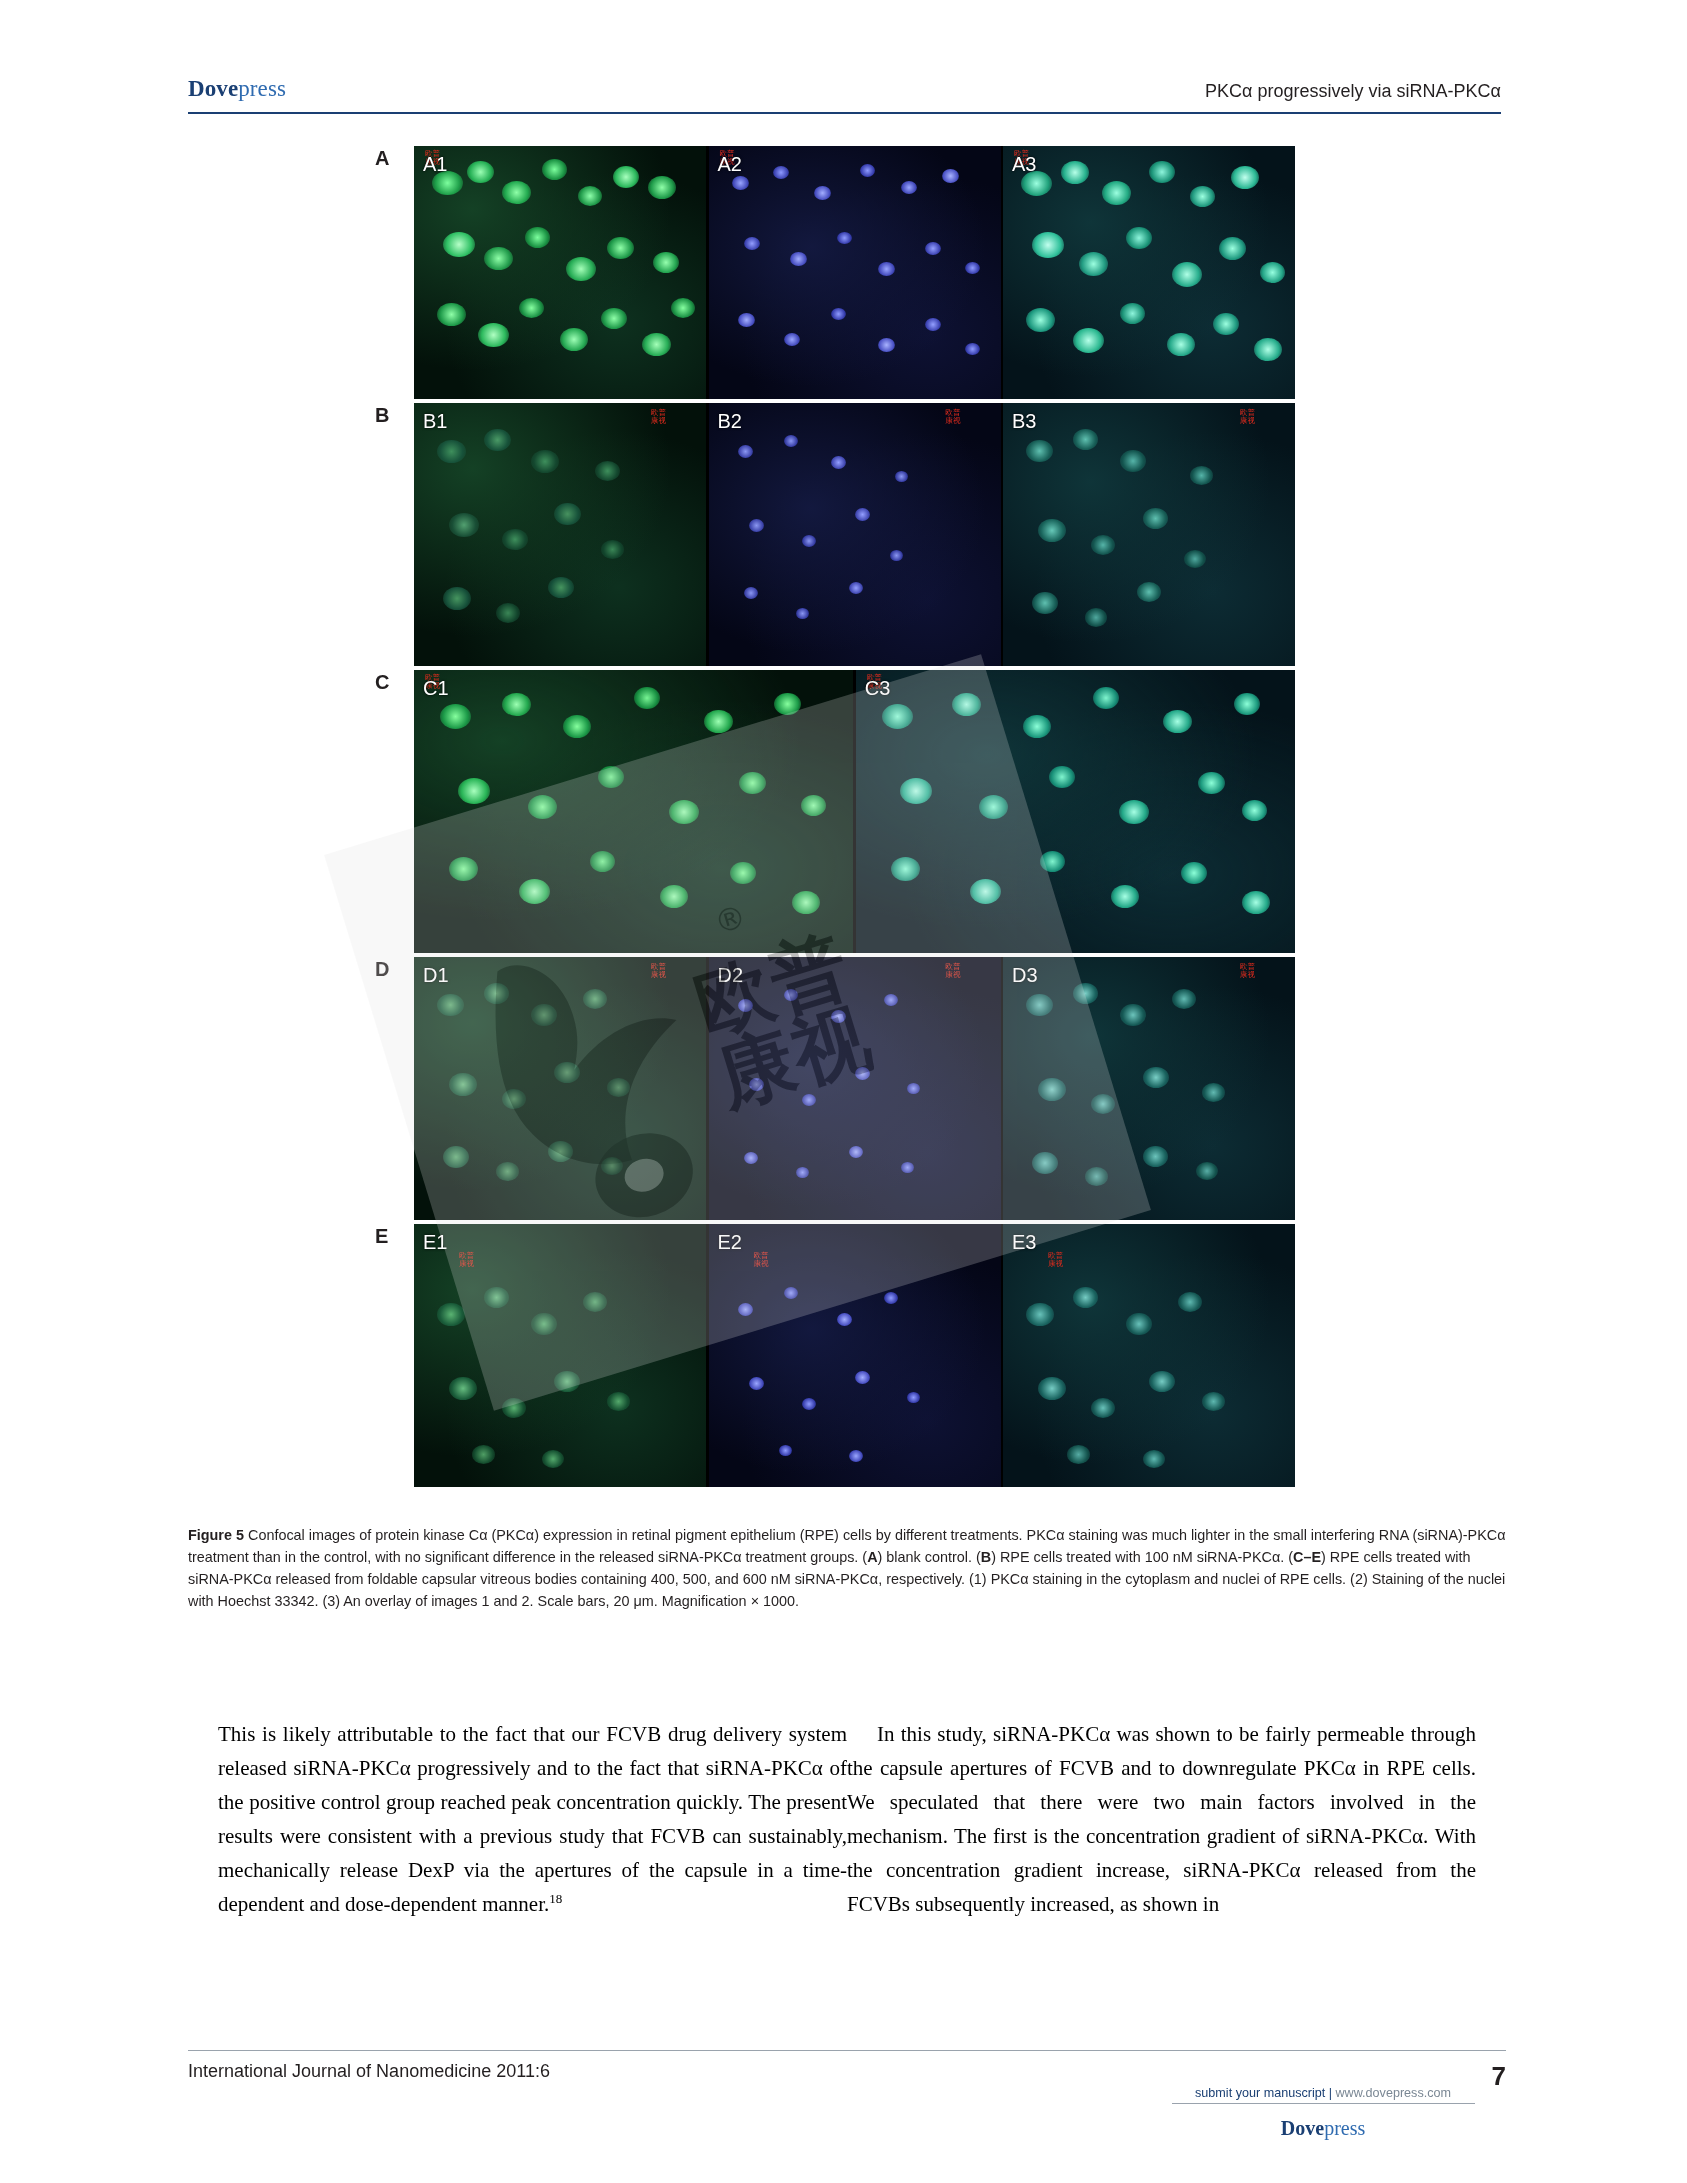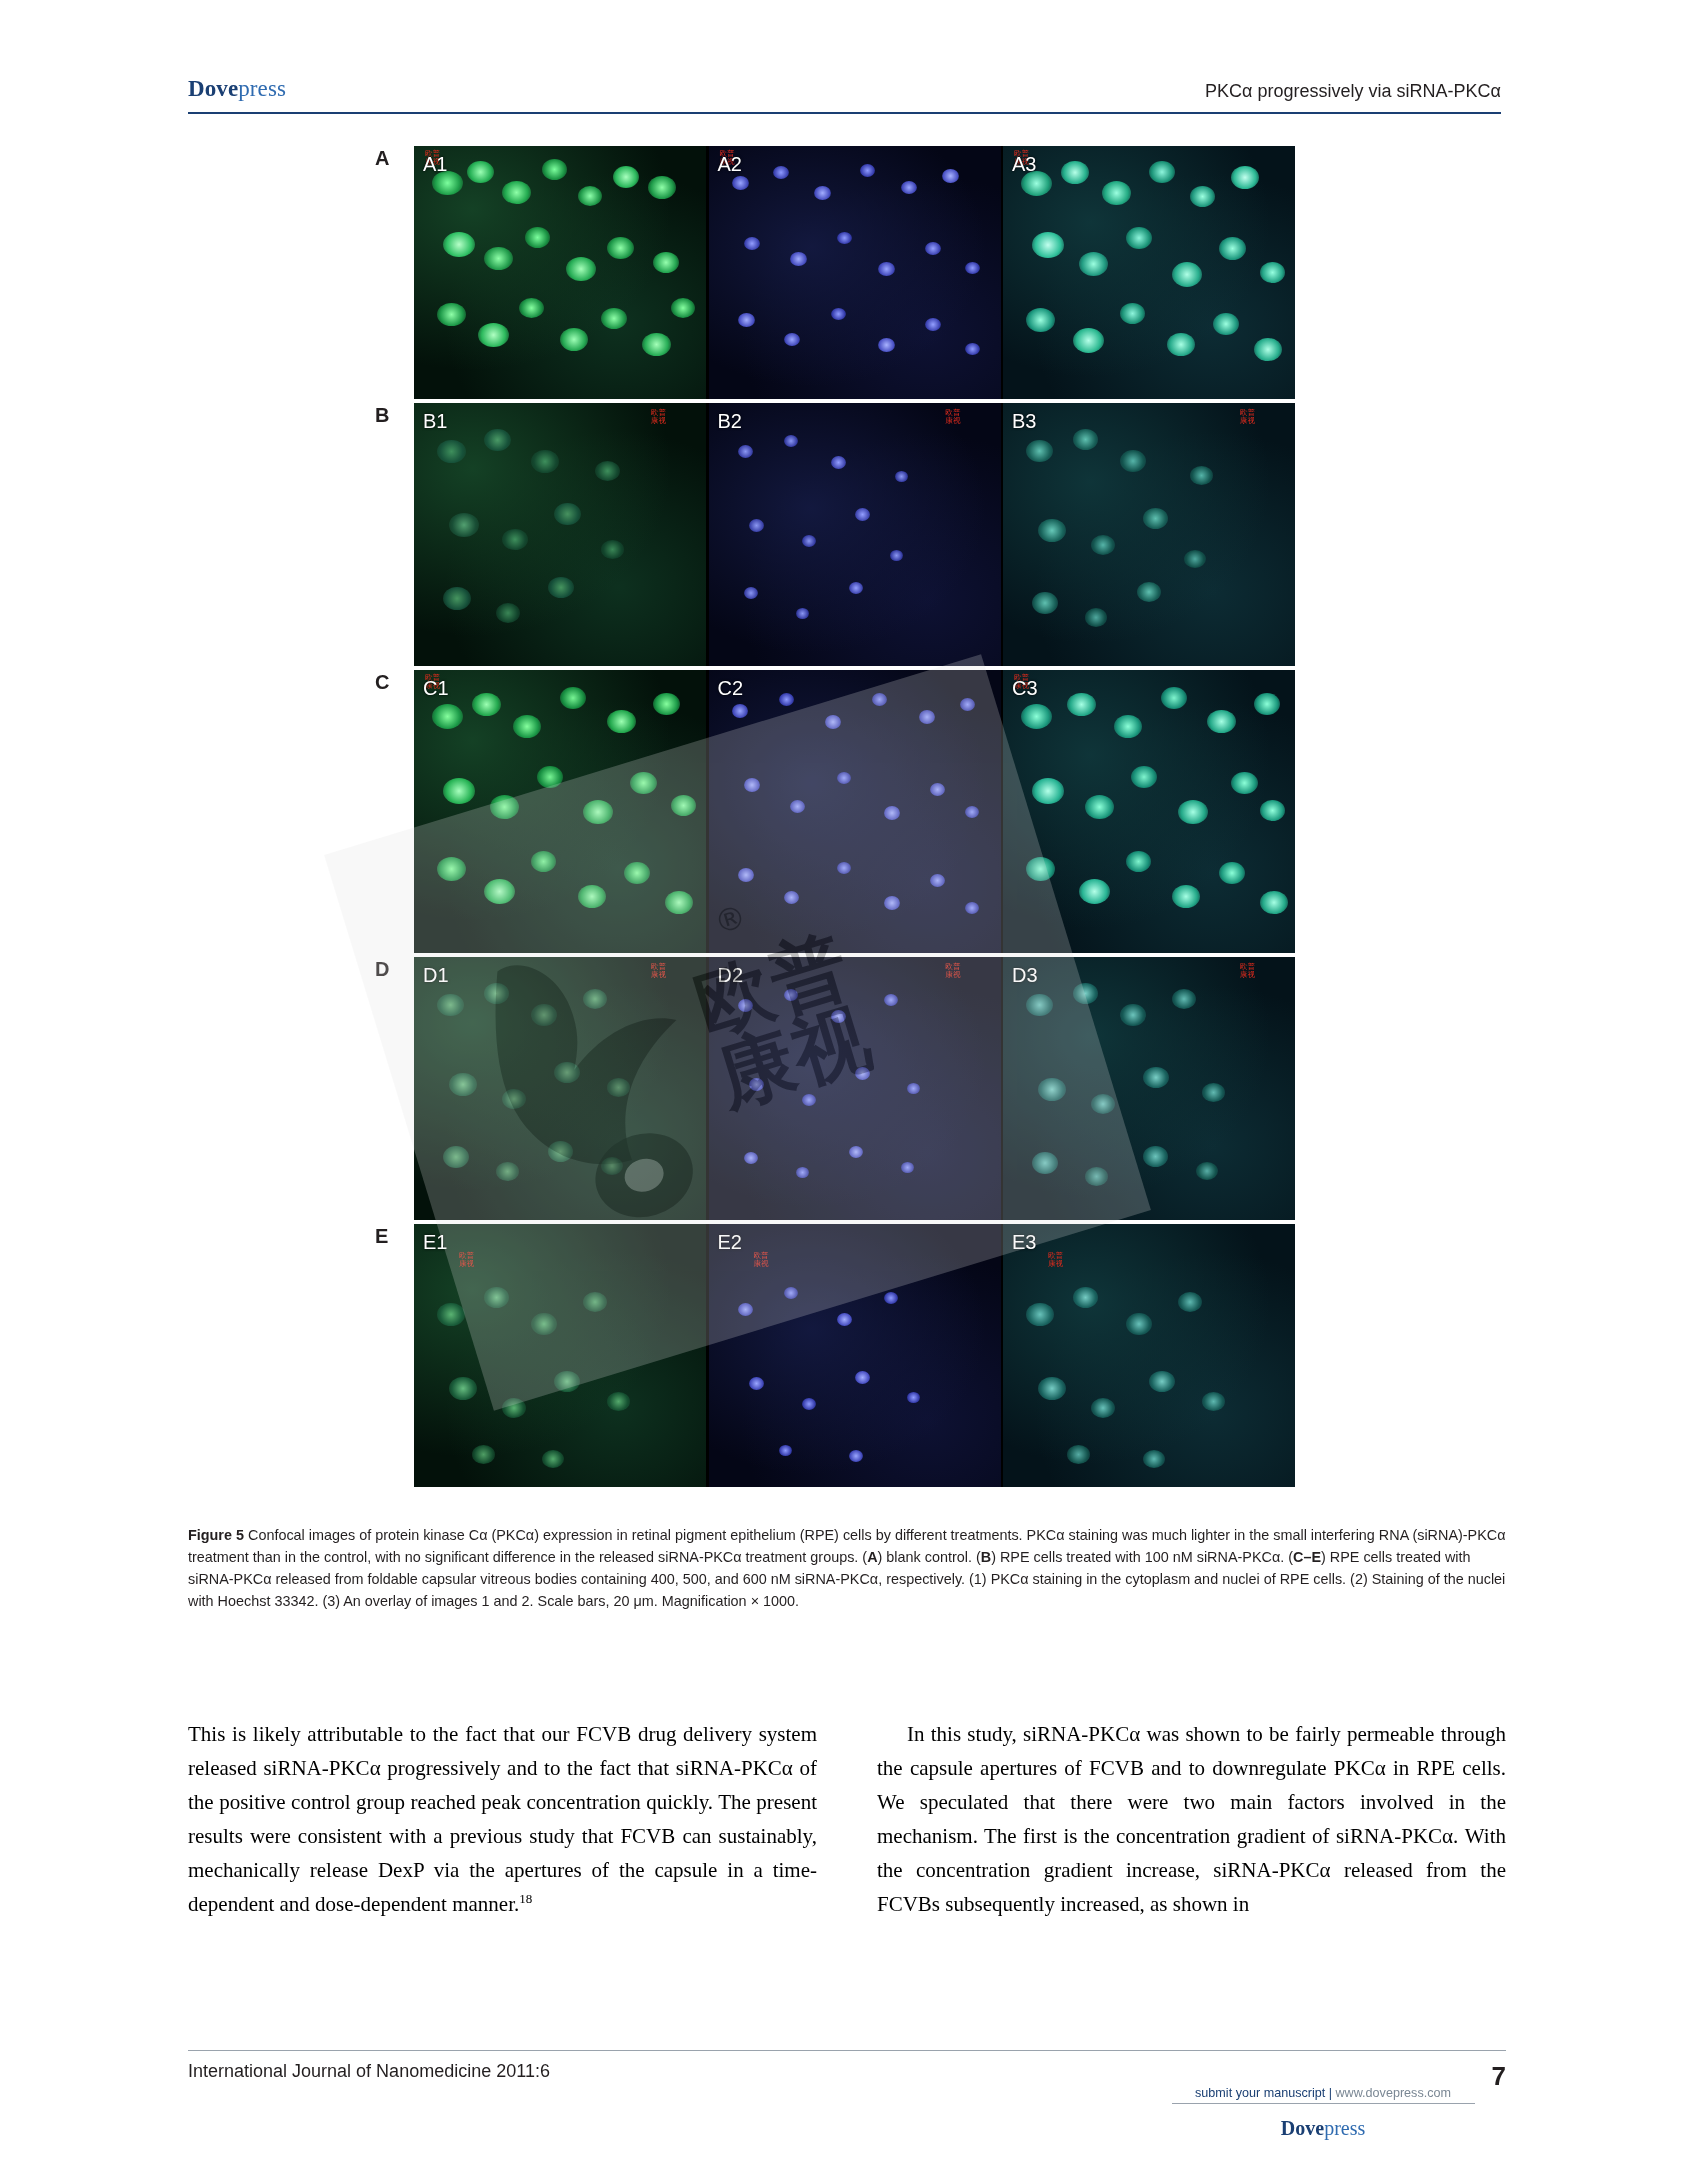--- a/index.html
+++ b/index.html
@@ -176,21 +176,21 @@
     text-align:left;
   }
   .caption b{font-weight:bold;}
 
   
   .cols{
     position:absolute;
     left:188px; top:1717px;
     width:1318px;
     display:flex;
-    justify-content:space-between;
+    justify-content:center;
   }
   .col{
     width:629px;
     font-family:"Liberation Serif", serif;
     font-size:21px;
     line-height:1.62;
     text-align:justify;
     color:#000;
   }
   .col p{margin:0;}
@@ -423,43 +423,20 @@
             <div class="d" style="left:74%;top:36%;width:27px;height:22px;background:radial-gradient(circle,#86ff9e,#1c9a48 60%,rgba(6,40,20,0) 100%)"></div>
             <div class="d" style="left:88%;top:44%;width:25px;height:21px;background:radial-gradient(circle,#8cffa6,#1f9e4a 60%,rgba(6,40,20,0) 100%)"></div>
             <div class="d" style="left:8%;top:66%;width:29px;height:24px;background:radial-gradient(circle,#86ff9e,#1c9a48 60%,rgba(6,40,20,0) 100%)"></div>
             <div class="d" style="left:24%;top:74%;width:31px;height:25px;background:radial-gradient(circle,#a8ffbe,#28b456 60%,rgba(6,40,20,0) 100%)"></div>
             <div class="d" style="left:40%;top:64%;width:25px;height:21px;background:radial-gradient(circle,#78f494,#189042 60%,rgba(6,40,20,0) 100%)"></div>
             <div class="d" style="left:56%;top:76%;width:28px;height:23px;background:radial-gradient(circle,#9cffb2,#23a84e 60%,rgba(6,40,20,0) 100%)"></div>
             <div class="d" style="left:72%;top:68%;width:26px;height:22px;background:radial-gradient(circle,#86ff9e,#1c9a48 60%,rgba(6,40,20,0) 100%)"></div>
             <div class="d" style="left:86%;top:78%;width:28px;height:23px;background:radial-gradient(circle,#9cffb2,#23a84e 60%,rgba(6,40,20,0) 100%)"></div>
           </div>
         </div>
-        <div class="cellimg bg-blue">
-          <div class="sublabel">C2</div>
-          <div class="dots">
-            <div class="d" style="left:8%;top:12%;width:16px;height:14px;background:radial-gradient(circle,#9aa6ff,#3f46b8 65%,rgba(8,10,40,0) 100%)"></div>
-            <div class="d" style="left:24%;top:8%;width:15px;height:13px;background:radial-gradient(circle,#8f9bff,#343bab 65%,rgba(8,10,40,0) 100%)"></div>
-            <div class="d" style="left:40%;top:16%;width:16px;height:14px;background:radial-gradient(circle,#a3aeff,#454cc0 65%,rgba(8,10,40,0) 100%)"></div>
-            <div class="d" style="left:56%;top:8%;width:15px;height:13px;background:radial-gradient(circle,#8f9bff,#343bab 65%,rgba(8,10,40,0) 100%)"></div>
-            <div class="d" style="left:72%;top:14%;width:16px;height:14px;background:radial-gradient(circle,#9aa6ff,#3f46b8 65%,rgba(8,10,40,0) 100%)"></div>
-            <div class="d" style="left:86%;top:10%;width:15px;height:13px;background:radial-gradient(circle,#8f9bff,#343bab 65%,rgba(8,10,40,0) 100%)"></div>
-            <div class="d" style="left:12%;top:38%;width:16px;height:14px;background:radial-gradient(circle,#a3aeff,#454cc0 65%,rgba(8,10,40,0) 100%)"></div>
-            <div class="d" style="left:28%;top:46%;width:15px;height:13px;background:radial-gradient(circle,#9aa6ff,#3f46b8 65%,rgba(8,10,40,0) 100%)"></div>
-            <div class="d" style="left:44%;top:36%;width:14px;height:12px;background:radial-gradient(circle,#8f9bff,#343bab 65%,rgba(8,10,40,0) 100%)"></div>
-            <div class="d" style="left:60%;top:48%;width:16px;height:14px;background:radial-gradient(circle,#a3aeff,#454cc0 65%,rgba(8,10,40,0) 100%)"></div>
-            <div class="d" style="left:76%;top:40%;width:15px;height:13px;background:radial-gradient(circle,#9aa6ff,#3f46b8 65%,rgba(8,10,40,0) 100%)"></div>
-            <div class="d" style="left:88%;top:48%;width:14px;height:12px;background:radial-gradient(circle,#8f9bff,#343bab 65%,rgba(8,10,40,0) 100%)"></div>
-            <div class="d" style="left:10%;top:70%;width:16px;height:14px;background:radial-gradient(circle,#a3aeff,#454cc0 65%,rgba(8,10,40,0) 100%)"></div>
-            <div class="d" style="left:26%;top:78%;width:15px;height:13px;background:radial-gradient(circle,#9aa6ff,#3f46b8 65%,rgba(8,10,40,0) 100%)"></div>
-            <div class="d" style="left:44%;top:68%;width:14px;height:12px;background:radial-gradient(circle,#8f9bff,#343bab 65%,rgba(8,10,40,0) 100%)"></div>
-            <div class="d" style="left:60%;top:80%;width:16px;height:14px;background:radial-gradient(circle,#a3aeff,#454cc0 65%,rgba(8,10,40,0) 100%)"></div>
-            <div class="d" style="left:76%;top:72%;width:15px;height:13px;background:radial-gradient(circle,#9aa6ff,#3f46b8 65%,rgba(8,10,40,0) 100%)"></div>
-            <div class="d" style="left:88%;top:82%;width:14px;height:12px;background:radial-gradient(circle,#8f9bff,#343bab 65%,rgba(8,10,40,0) 100%)"></div>
-          </div>
-        </div>
         <div class="cellimg bg-merge">
           <div class="cn tl">欧普<br>康视</div>
           <div class="sublabel">C3</div>
           <div class="dots">
             <div class="d" style="left:6%;top:12%;width:31px;height:25px;background:radial-gradient(circle,#8cffd8,#1c9a7e 60%,rgba(6,40,40,0) 100%)"></div>
             <div class="d" style="left:22%;top:8%;width:29px;height:23px;background:radial-gradient(circle,#a6ffe4,#23a888 60%,rgba(6,40,40,0) 100%)"></div>
             <div class="d" style="left:38%;top:16%;width:28px;height:23px;background:radial-gradient(circle,#8cffd8,#1c9a7e 60%,rgba(6,40,40,0) 100%)"></div>
             <div class="d" style="left:54%;top:6%;width:26px;height:22px;background:radial-gradient(circle,#80f4ce,#189078 60%,rgba(6,40,40,0) 100%)"></div>
             <div class="d" style="left:70%;top:14%;width:29px;height:23px;background:radial-gradient(circle,#a6ffe4,#23a888 60%,rgba(6,40,40,0) 100%)"></div>
             <div class="d" style="left:86%;top:8%;width:26px;height:22px;background:radial-gradient(circle,#8cffd8,#1c9a7e 60%,rgba(6,40,40,0) 100%)"></div>

